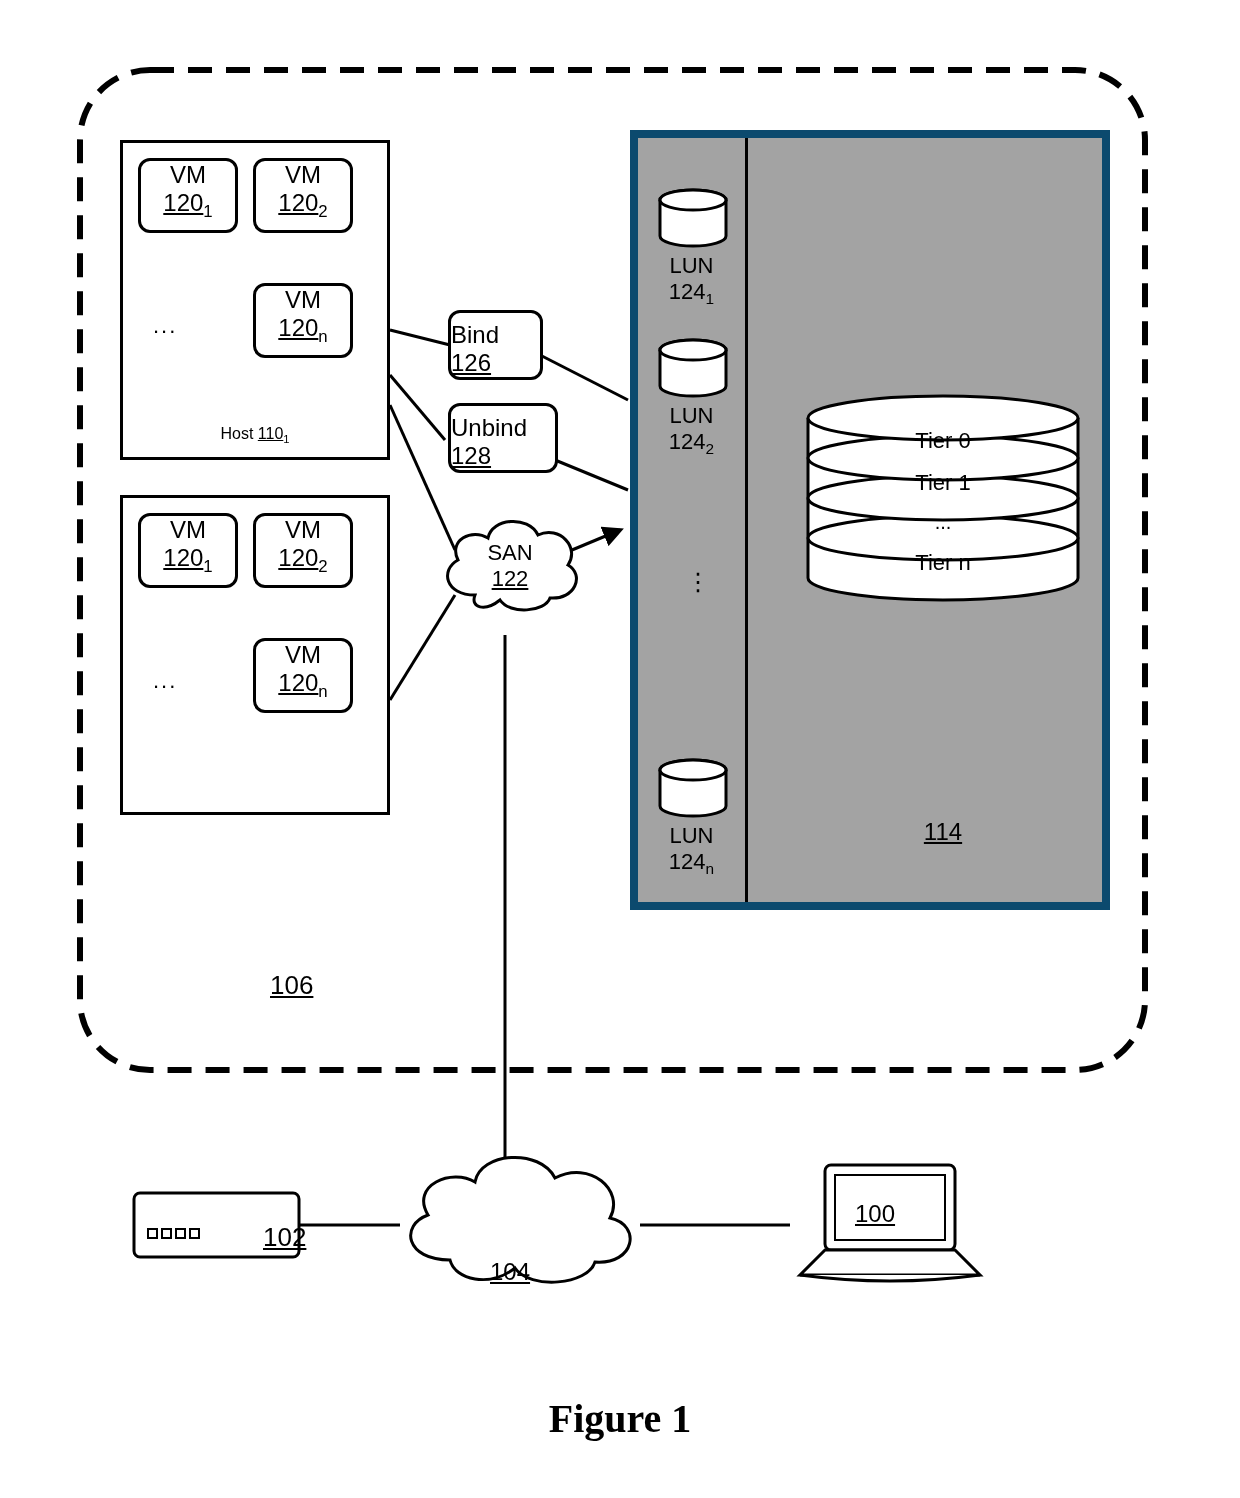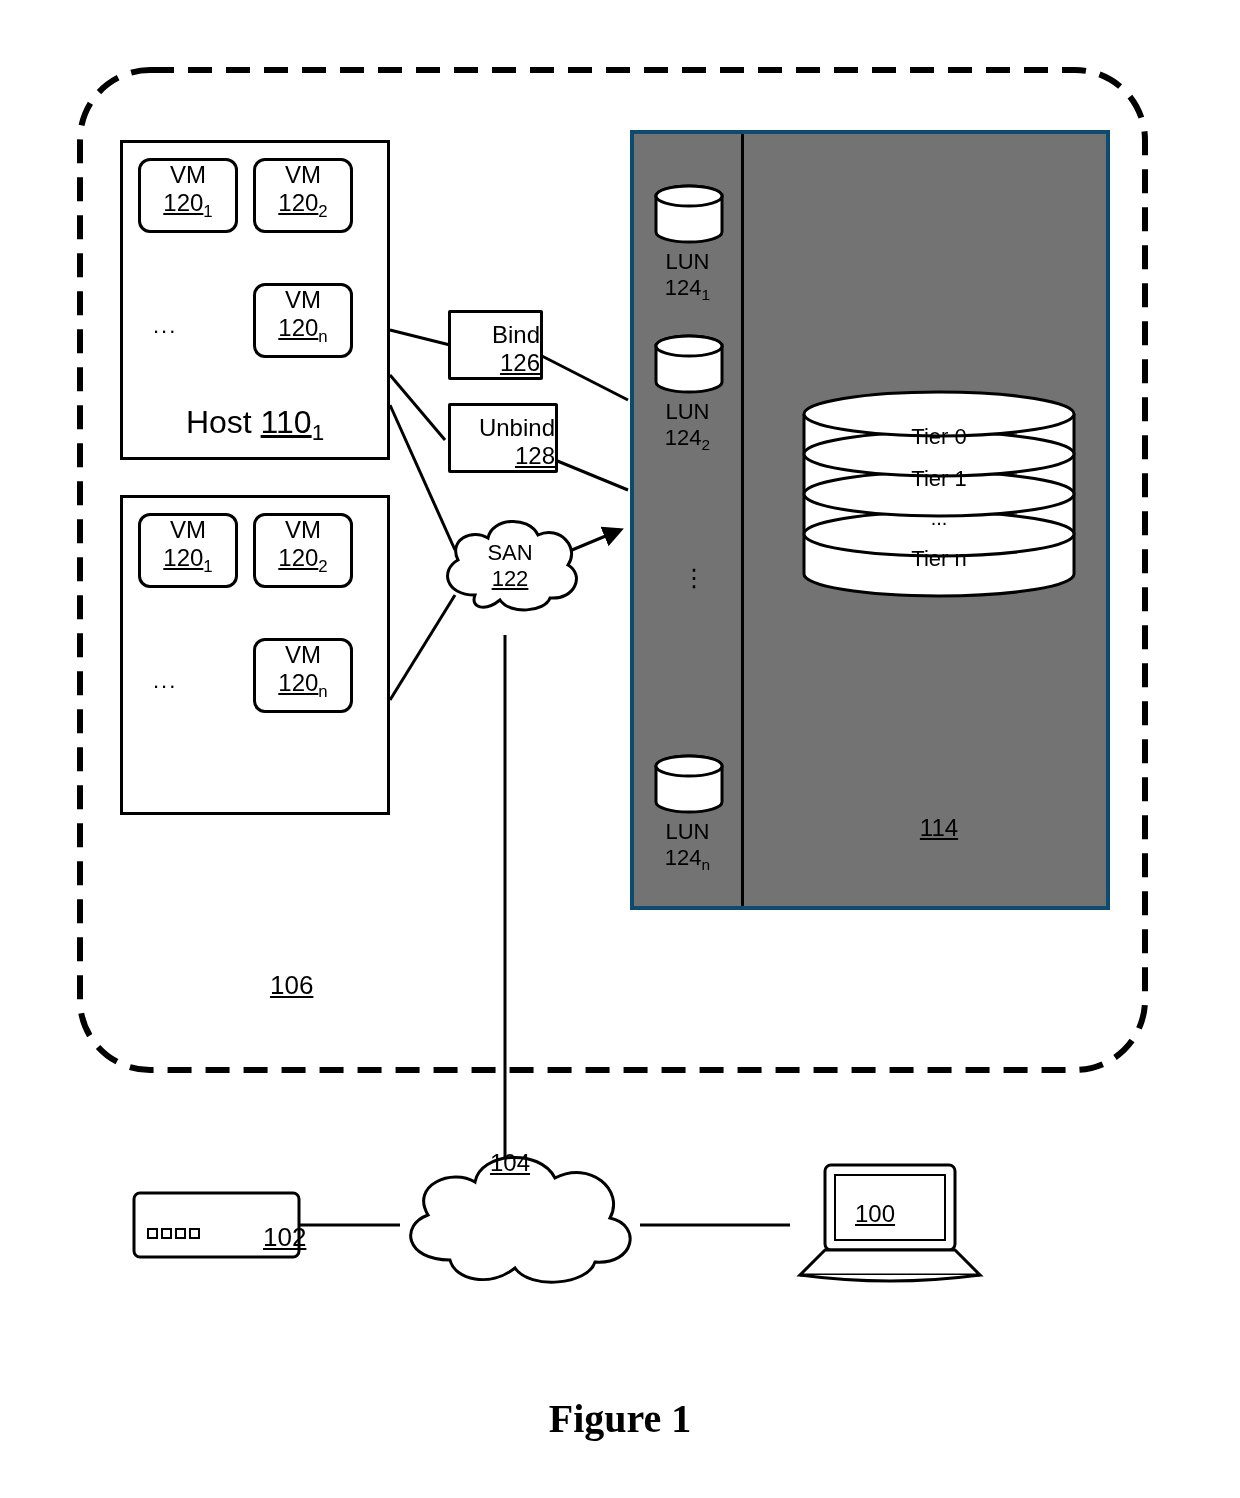--- a/index.html
+++ b/index.html
@@ -38,29 +38,29 @@
     border: 3px solid #000;
     border-radius: 12px;
     background: #fff;
     text-align: center;
     font-size: 24px;
     padding-top: 0;
   }
   .small-box {
     position: absolute;
     border: 3px solid #000;
-    border-radius: 2px;
-    background: #fff;
-    text-align: right;
+    border-radius: 12px;
+    background: #fff;
+    text-align: left;
     font-size: 24px;
     padding-top: 8px;
   }
   .storage-box {
-    border: 4px solid #0c4a6e;
-    background: #737373;
+    border: 8px solid #0c4a6e;
+    background: #a3a3a3;
   }
   .lun-column {
     border-left: 3px solid #000;
     border-right: 3px solid #000;
     position: absolute;
   }
   .dots { font-size: 22px; letter-spacing: 2px; }
 </style>
 </head>
 <body>
@@ -106,21 +106,21 @@
     </div>
     <div class="vm-box" style="left:130px; top:15px; width:100px; height:75px;">
       <span>VM</span><br>
       <span class="underline">120</span><span class="sub">2</span>
     </div>
     <div class="abs dots" style="left:30px; top:170px;">...</div>
     <div class="vm-box" style="left:130px; top:140px; width:100px; height:75px;">
       <span>VM</span><br>
       <span class="underline">120</span><span class="sub">n</span>
     </div>
-    <div class="abs label" style="left:0; bottom:10px; width:100%; font-size:32px;">
+    <div class="abs label" style="left:0; bottom:10px; width:100%; font-size:16px;">
       <span>Host </span><span class="underline">110</span><span class="sub">1</span>
     </div>
   </div>
 
   <div class="abs host-box" style="left:120px; top:495px; width:270px; height:320px;">
     <div class="vm-box" style="left:15px; top:15px; width:100px; height:75px;">
       <span>VM</span><br>
       <span class="underline">120</span><span class="sub">1</span>
     </div>
     <div class="vm-box" style="left:130px; top:15px; width:100px; height:75px;">
@@ -204,21 +204,21 @@
     <div class="abs label" style="left:155px; top:412px; width:300px; font-size:22px;">Tier n</div>
 
     <div class="abs label underline" style="left:190px; top:680px; width:230px; font-size:24px;">114</div>
   </div>
 
   <div class="abs label underline" style="left:270px; top:970px; font-size:26px;">106</div>
 
   <svg class="abs" style="left:380px; top:1140px;" width="280" height="160">
     <path d="M70,120 C25,120 20,85 48,75 C30,45 72,28 95,42 C100,12 160,8 175,38 C210,20 245,50 230,78 C262,85 255,125 215,122 C208,145 150,150 135,128 C110,148 75,140 70,120 Z" fill="#fff" stroke="#000" stroke-width="3"></path>
   </svg>
-  <div class="abs label underline" style="left:490px; top:1149px; font-size:24px;">104</div>
+  <div class="abs label underline" style="left:490px; top:1258px; font-size:24px;">104</div>
 
   <svg class="abs" style="left:130px; top:1185px;" width="175" height="80">
     <rect x="4" y="8" width="165" height="64" rx="6" fill="#fff" stroke="#000" stroke-width="3"></rect>
     <rect x="18" y="44" width="9" height="9" fill="none" stroke="#000" stroke-width="2"></rect>
     <rect x="32" y="44" width="9" height="9" fill="none" stroke="#000" stroke-width="2"></rect>
     <rect x="46" y="44" width="9" height="9" fill="none" stroke="#000" stroke-width="2"></rect>
     <rect x="60" y="44" width="9" height="9" fill="none" stroke="#000" stroke-width="2"></rect>
   </svg>
   <div class="abs label underline" style="left:215px; top:1222px; font-size:26px;margin-left:48px;">102</div>
 

